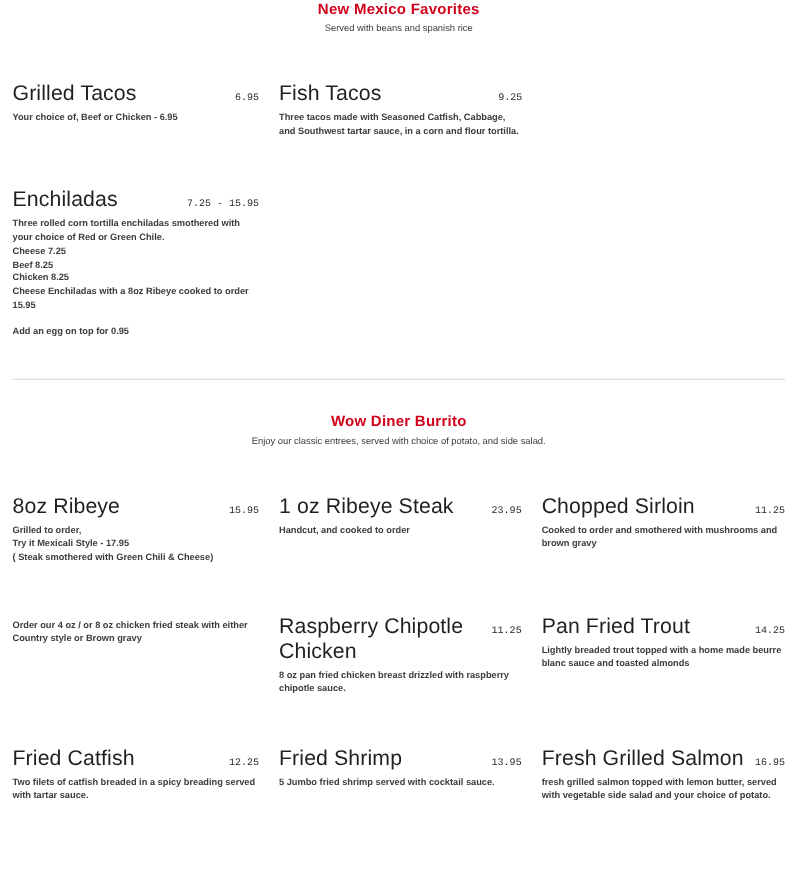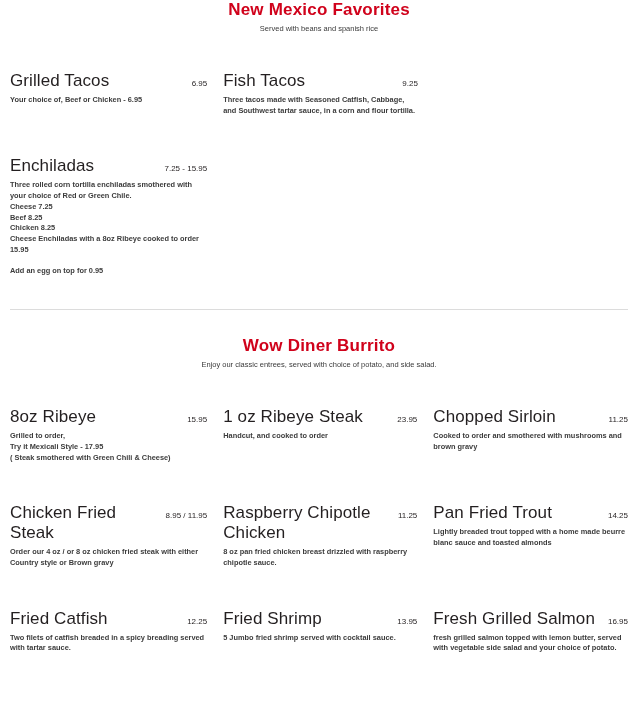--- a/index.html
+++ b/index.html
@@ -18,21 +18,21 @@
     width: 638px;
     box-sizing: border-box;
     padding: 0 10px;
   }
   .section-header {
     text-align: center;
   }
   .section-title {
     color: #d0021b;
     font-weight: bold;
-    font-size: 17px;
+    font-size: 12px;
     letter-spacing: 0.2px;
     margin: 0;
     padding-top: 0;
   }
   .section-sub {
     font-size: 7.5px;
     color: #3a3a3a;
     margin: 4px 0 0 0;
   }
   .grid {
@@ -60,20 +60,21 @@
     font-size: 17px;
     color: #231f20;
     font-weight: normal;
     letter-spacing: 0.1px;
   }
   .item-price {
     font-size: 8px;
     color: #231f20;
     white-space: nowrap;
     padding-left: 8px;
+    font-family: Liberation Mono, monospace;
   }
   .item-desc {
     font-size: 7.4px;
     line-height: 1.45;
     color: #3c3c3c;
     margin-top: 4px;
     white-space: pre-line;
     font-weight: bold;
   }
   .spacer-26 { height: 26px; }
@@ -182,24 +183,20 @@
         <div class="item-desc">Cooked to order and smothered with mushrooms and brown gravy</div>
       </div>
     </div>
   </div>
 
   <div class="spacer-38"></div>
 
   <div class="grid">
     <div class="col col-1">
       <div class="item">
-        <div class="item-head">
-          <span class="item-name">Chicken Fried Steak</span>
-          <span class="item-price">8.95 / 11.95</span>
-        </div>
         <div class="item-desc">Order our 4 oz / or 8 oz chicken fried steak with either Country style or Brown gravy</div>
       </div>
     </div>
     <div class="col col-2">
       <div class="item">
         <div class="item-head">
           <span class="item-name">Raspberry Chipotle Chicken</span>
           <span class="item-price">11.25</span>
         </div>
         <div class="item-desc">8 oz pan fried chicken breast drizzled with raspberry chipotle sauce.</div>

